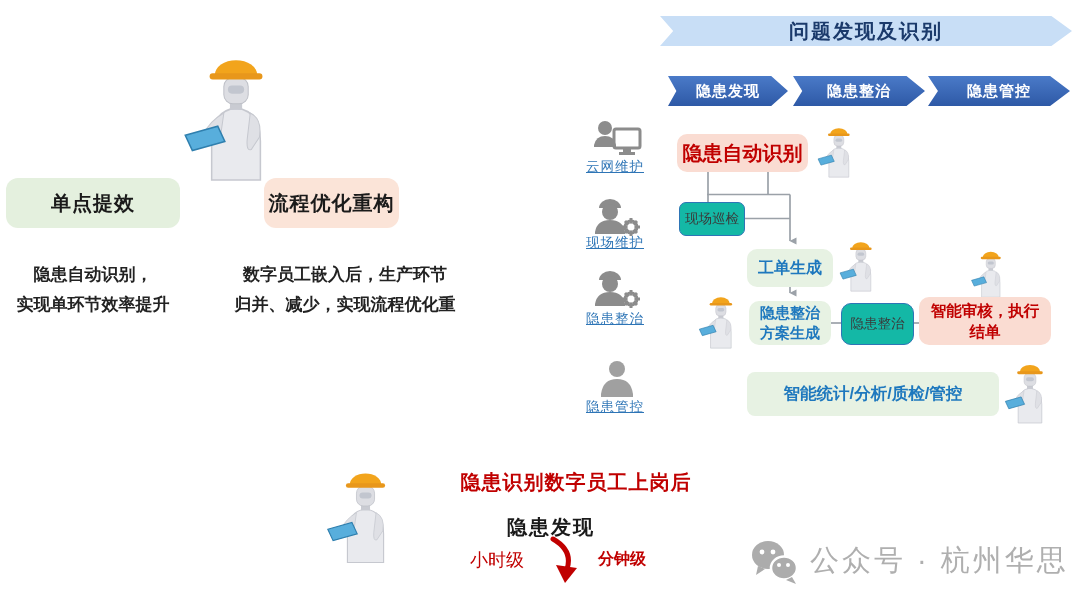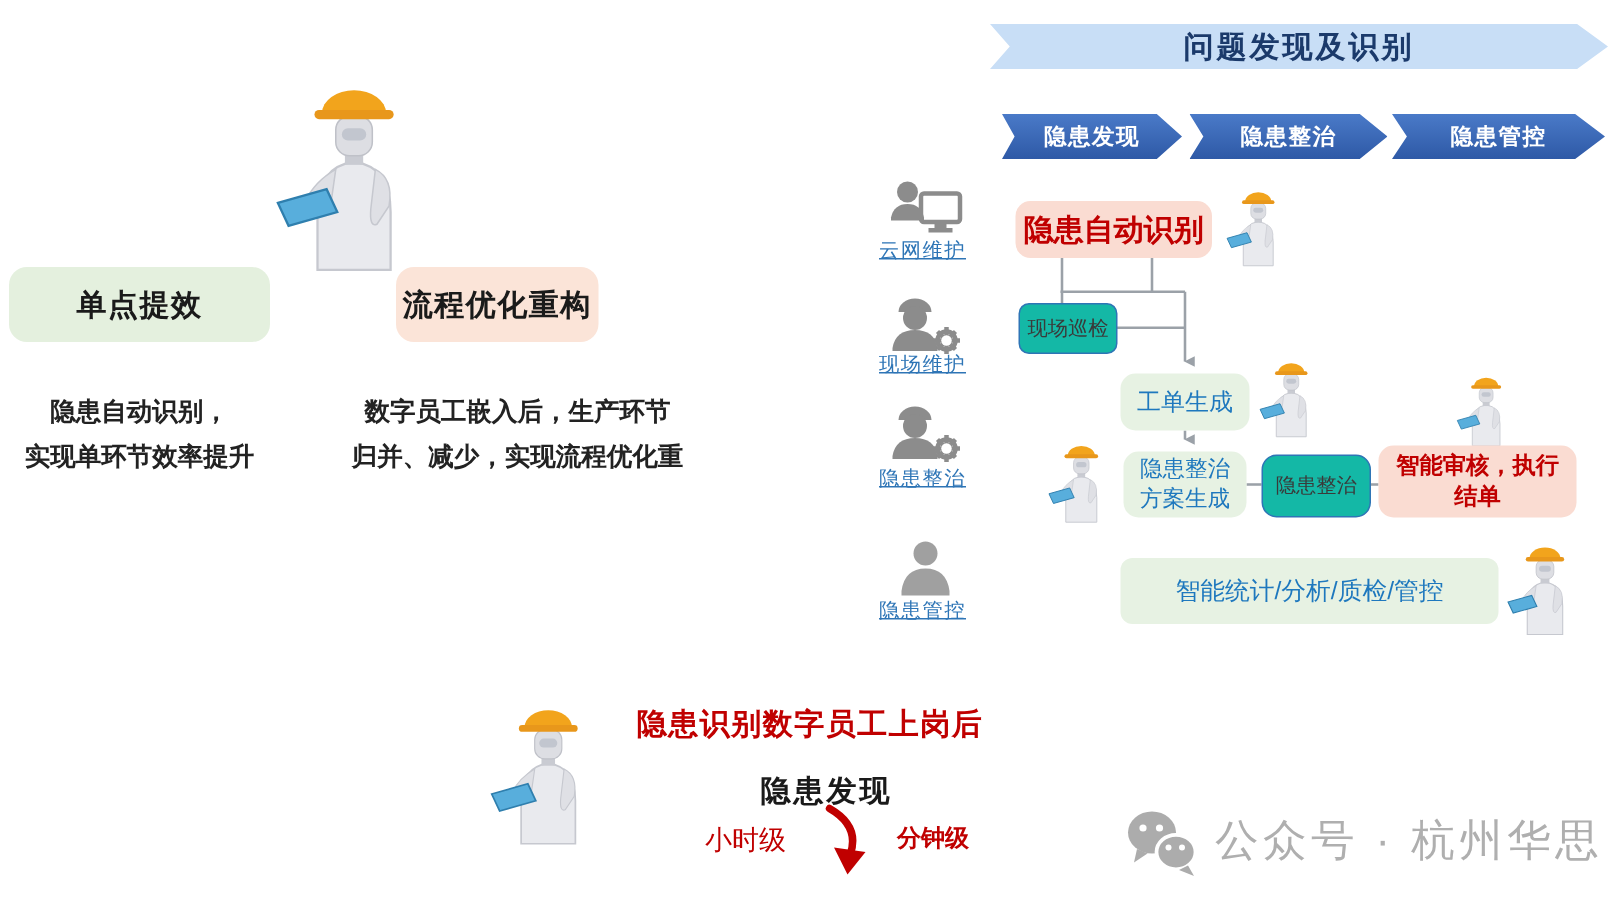--- a/index.html
+++ b/index.html
@@ -20,21 +20,21 @@
         clip-path:polygon(0% 0%,86% 0%,100% 50%,86% 100%,0% 100%,7% 50%);
         display:flex;align-items:center;justify-content:center;
         font-size:15px;font-weight:700;color:#fff;letter-spacing:1px;}
   
   .role-label{width:90px;text-align:center;font-size:13.5px;color:#2e75b6;
               text-decoration:underline;letter-spacing:1px;}
   
   .fbox{display:flex;flex-direction:column;align-items:center;justify-content:center;
         border-radius:10px;text-align:center;}
   .fbox.peach{background:#fadcd2;color:#c00000;font-weight:700;}
-  .fbox.green{background:#e7f2e3;color:#1e78be;font-weight:400;}
+  .fbox.green{background:#e7f2e3;color:#1e78be;font-weight:700;}
   .fbox.white{background:#14b8a6;border:1.6px solid #2e75b6;color:#3a3a3a;font-weight:400;}
   
   .red{color:#c00000;}
   .wm{display:flex;align-items:center;gap:10px;color:#afafaf;font-size:29px;letter-spacing:3px;}
   svg{display:block;}
   .overlay{pointer-events:none;}
 </style>
 </head>
 <body>
 
@@ -216,21 +216,21 @@
         <use href="#robot"></use>
       </svg>
   </div>
 
   <div class="abs" style="left:322px;top:466px;">
     <svg width="84" height="98" viewBox="0 0 100 130">
         <use href="#robot"></use>
       </svg>
   </div>
 
-  <div class="abs red" style="left:408px;top:469px;width:264px;text-align:center;font-size:20px;font-weight:700;letter-spacing:1px;">隐患识别数字员工上岗后</div>
+  <div class="abs red" style="left:444px;top:469px;width:264px;text-align:center;font-size:20px;font-weight:700;letter-spacing:1px;">隐患识别数字员工上岗后</div>
 
   <div class="abs" style="left:468px;top:514px;width:166px;text-align:center;font-size:20px;font-weight:700;color:#1a1a1a;letter-spacing:2px;">隐患发现</div>
 
   <div class="abs red" style="left:455px;top:548px;width:84px;text-align:center;font-size:18px;font-weight:400;">小时级</div>
 
   <div class="abs" style="left:541px;top:536px;">
     <svg width="42" height="48" viewBox="0 0 42 48">
       <path d="M12,3 C26,11 30,21 26,33" stroke="#c00000" stroke-width="5" fill="none" stroke-linecap="round"></path>
       <polygon points="15,29 36,32 24,47" fill="#c00000"></polygon>
     </svg>

